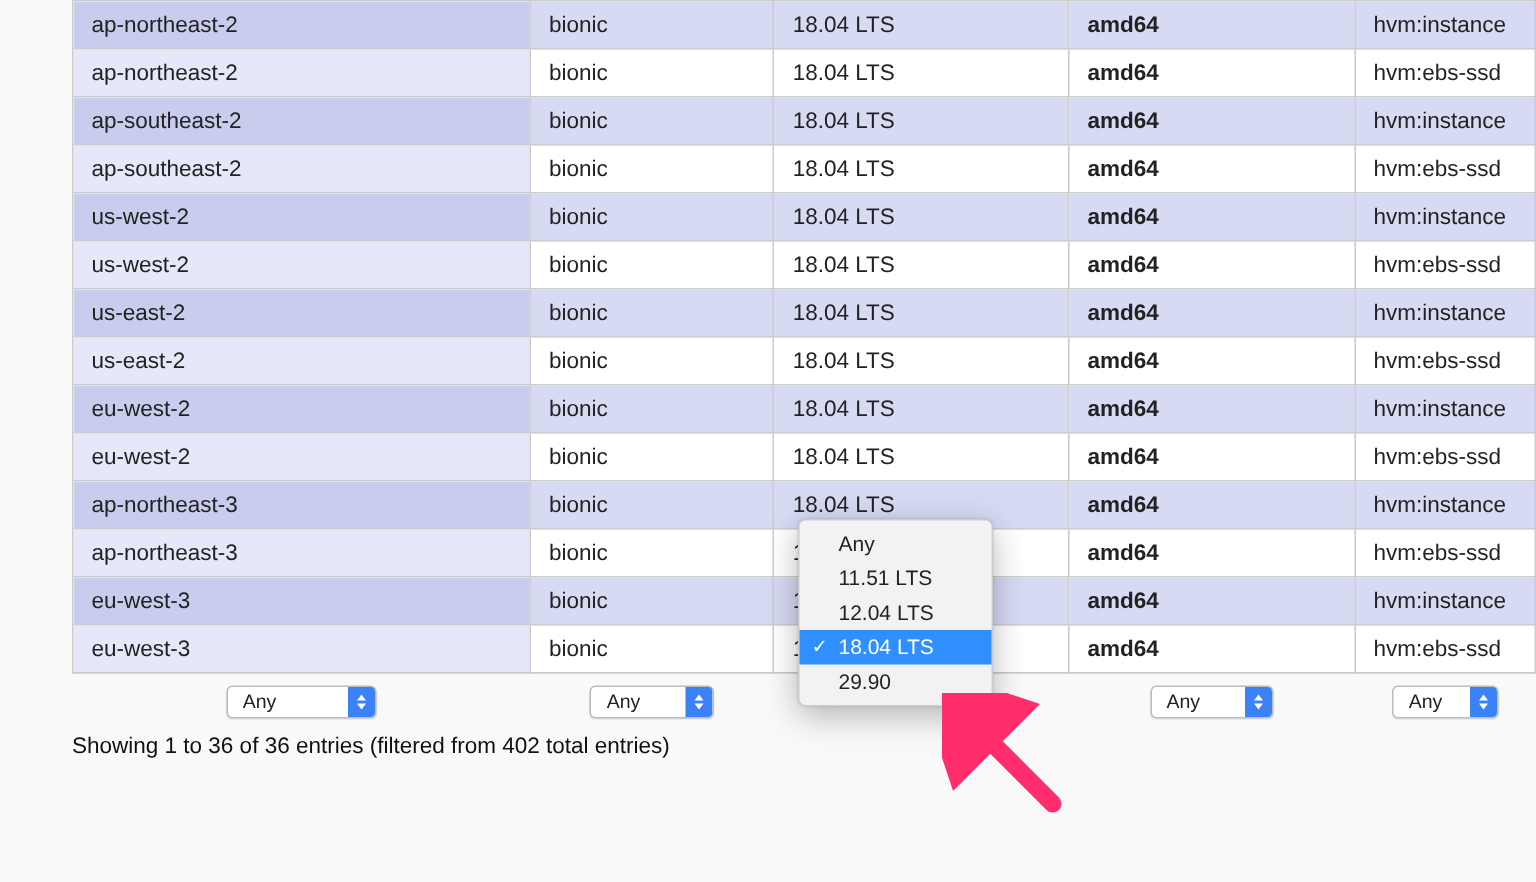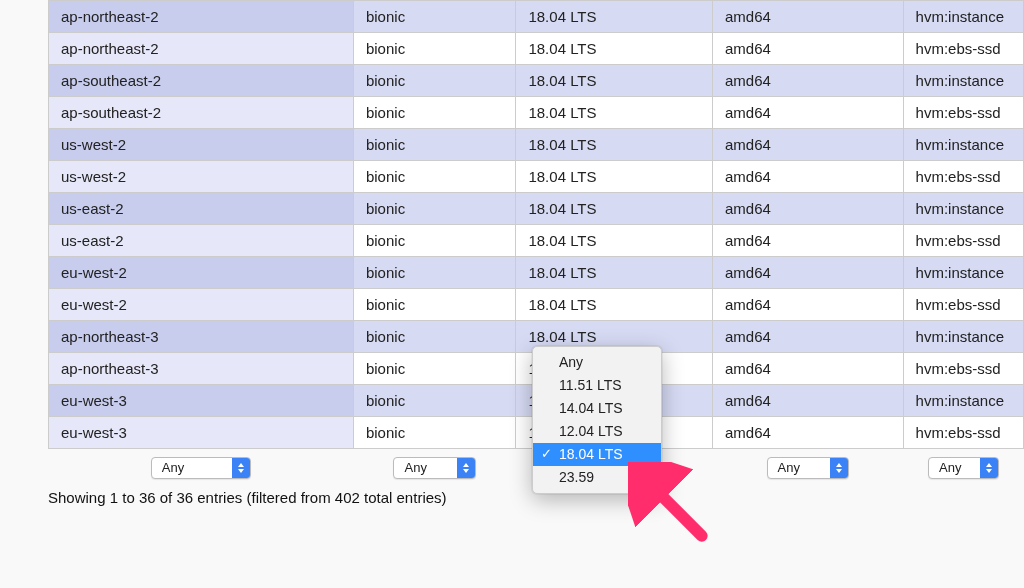--- a/index.html
+++ b/index.html
@@ -28,21 +28,21 @@
       white-space: nowrap;
       overflow: hidden;
     }
     tr.odd td { background: #d6daf3; }
     tr.even td { background: #ffffff; }
     td.col-region { width: 304px; background-color: rgba(0,0,0,0); }
     tr.odd td.col-region { background: #c8cdee; }
     tr.even td.col-region { background: #e6e8f9; }
     td.col-name   { width: 162px; }
     td.col-version{ width: 196px; }
-    td.col-arch   { width: 190px; }
+    td.col-arch   { width: 190px; font-weight: bold; }
     td.col-type   { width: 120px; }
 
     tfoot td {
       background: #f9f9f9 !important;
       border: none;
       text-align: center;
       padding: 8px 4px 2px;
     }
     .select-wrap {
       display: inline-flex;
@@ -272,24 +272,23 @@
       </tr>
     </tfoot>
   </table>
 </div>
 
 <div class="status-text">Showing 1 to 36 of 36 entries (filtered from 402 total entries)</div>
 
 <div class="dropdown" id="dropdown">
     <div class="item">Any</div>
     <div class="item">11.51 LTS</div>
-    <div class="item">14.04 LTS</div>
     <div class="item">12.04 LTS</div>
     <div class="item selected">18.04 LTS</div>
-    <div class="item">23.59</div>
+    <div class="item">29.90</div>
   </div>
 
 <svg class="arrow-annot" viewBox="0 0 100 100">
   <defs>
     <marker id="ah" markerWidth="7" markerHeight="7" refX="2" refY="3.5" orient="auto">
       <polygon points="0 0, 7 3.5, 0 7" fill="#ff2d6b"></polygon>
     </marker>
   </defs>
   <line x1="82" y1="82" x2="22" y2="22" stroke="#ff2d6b" stroke-width="13" marker-end="url(#ah)" stroke-linecap="round"></line>
 </svg>

